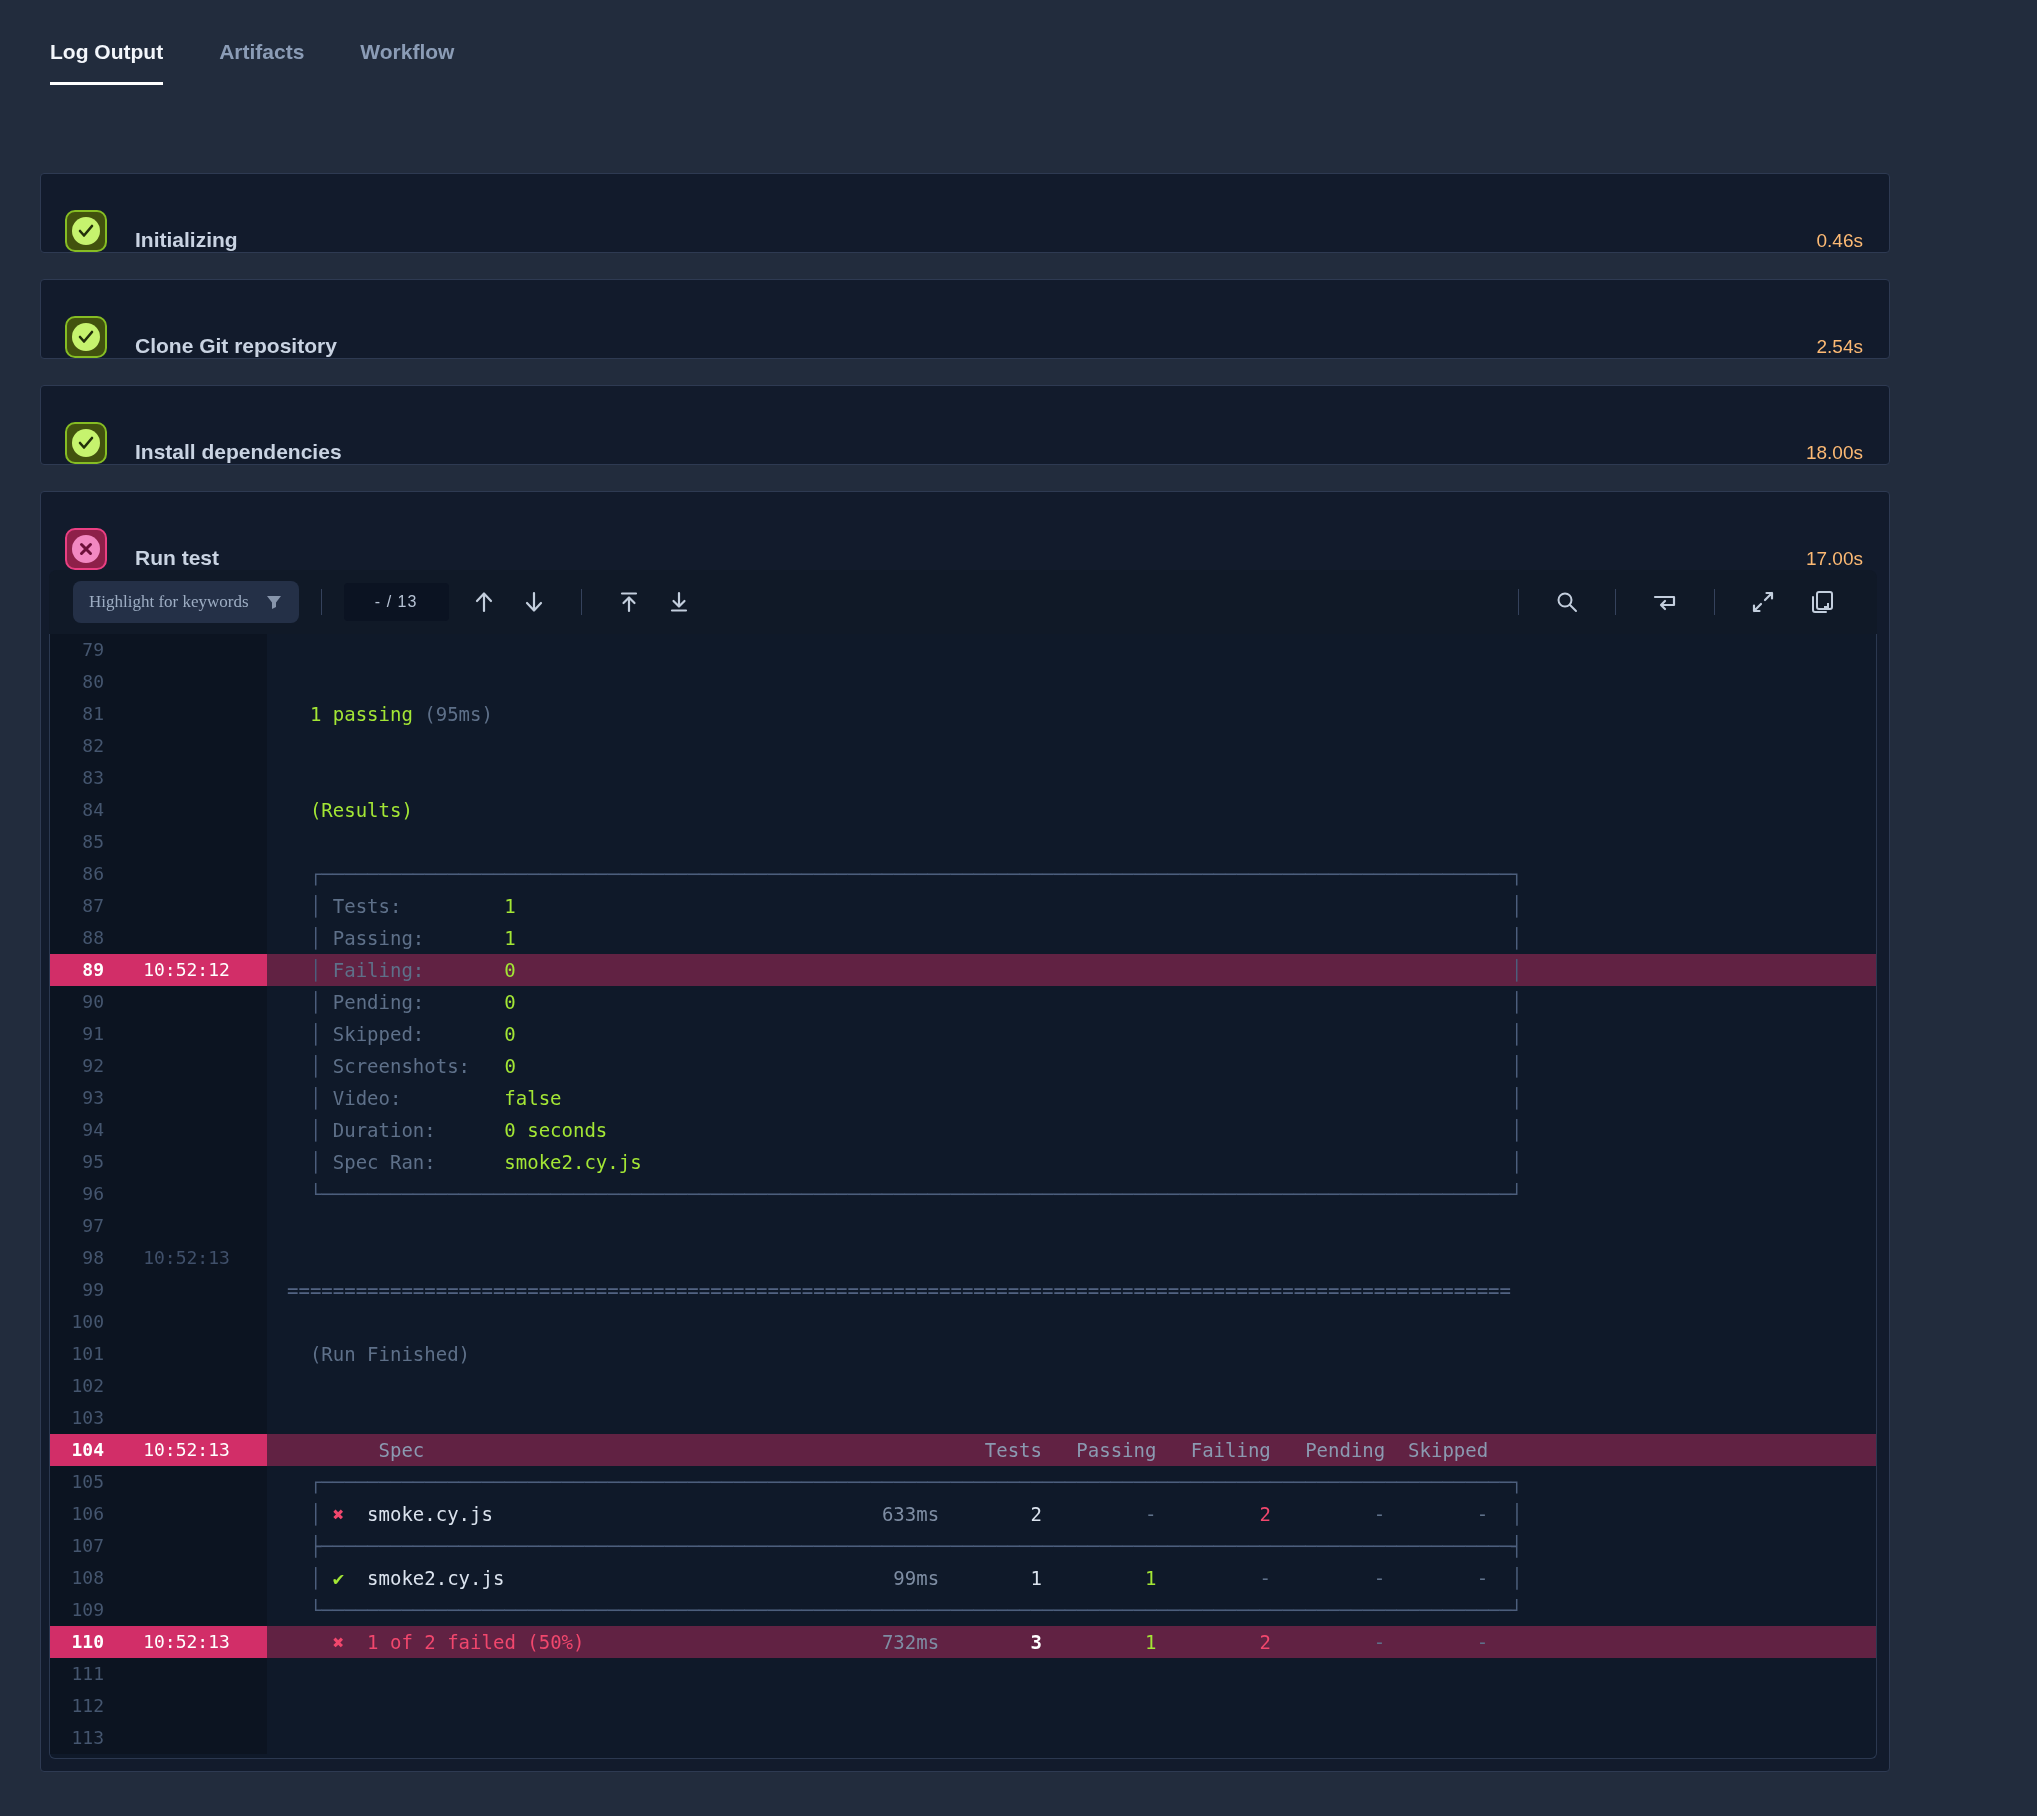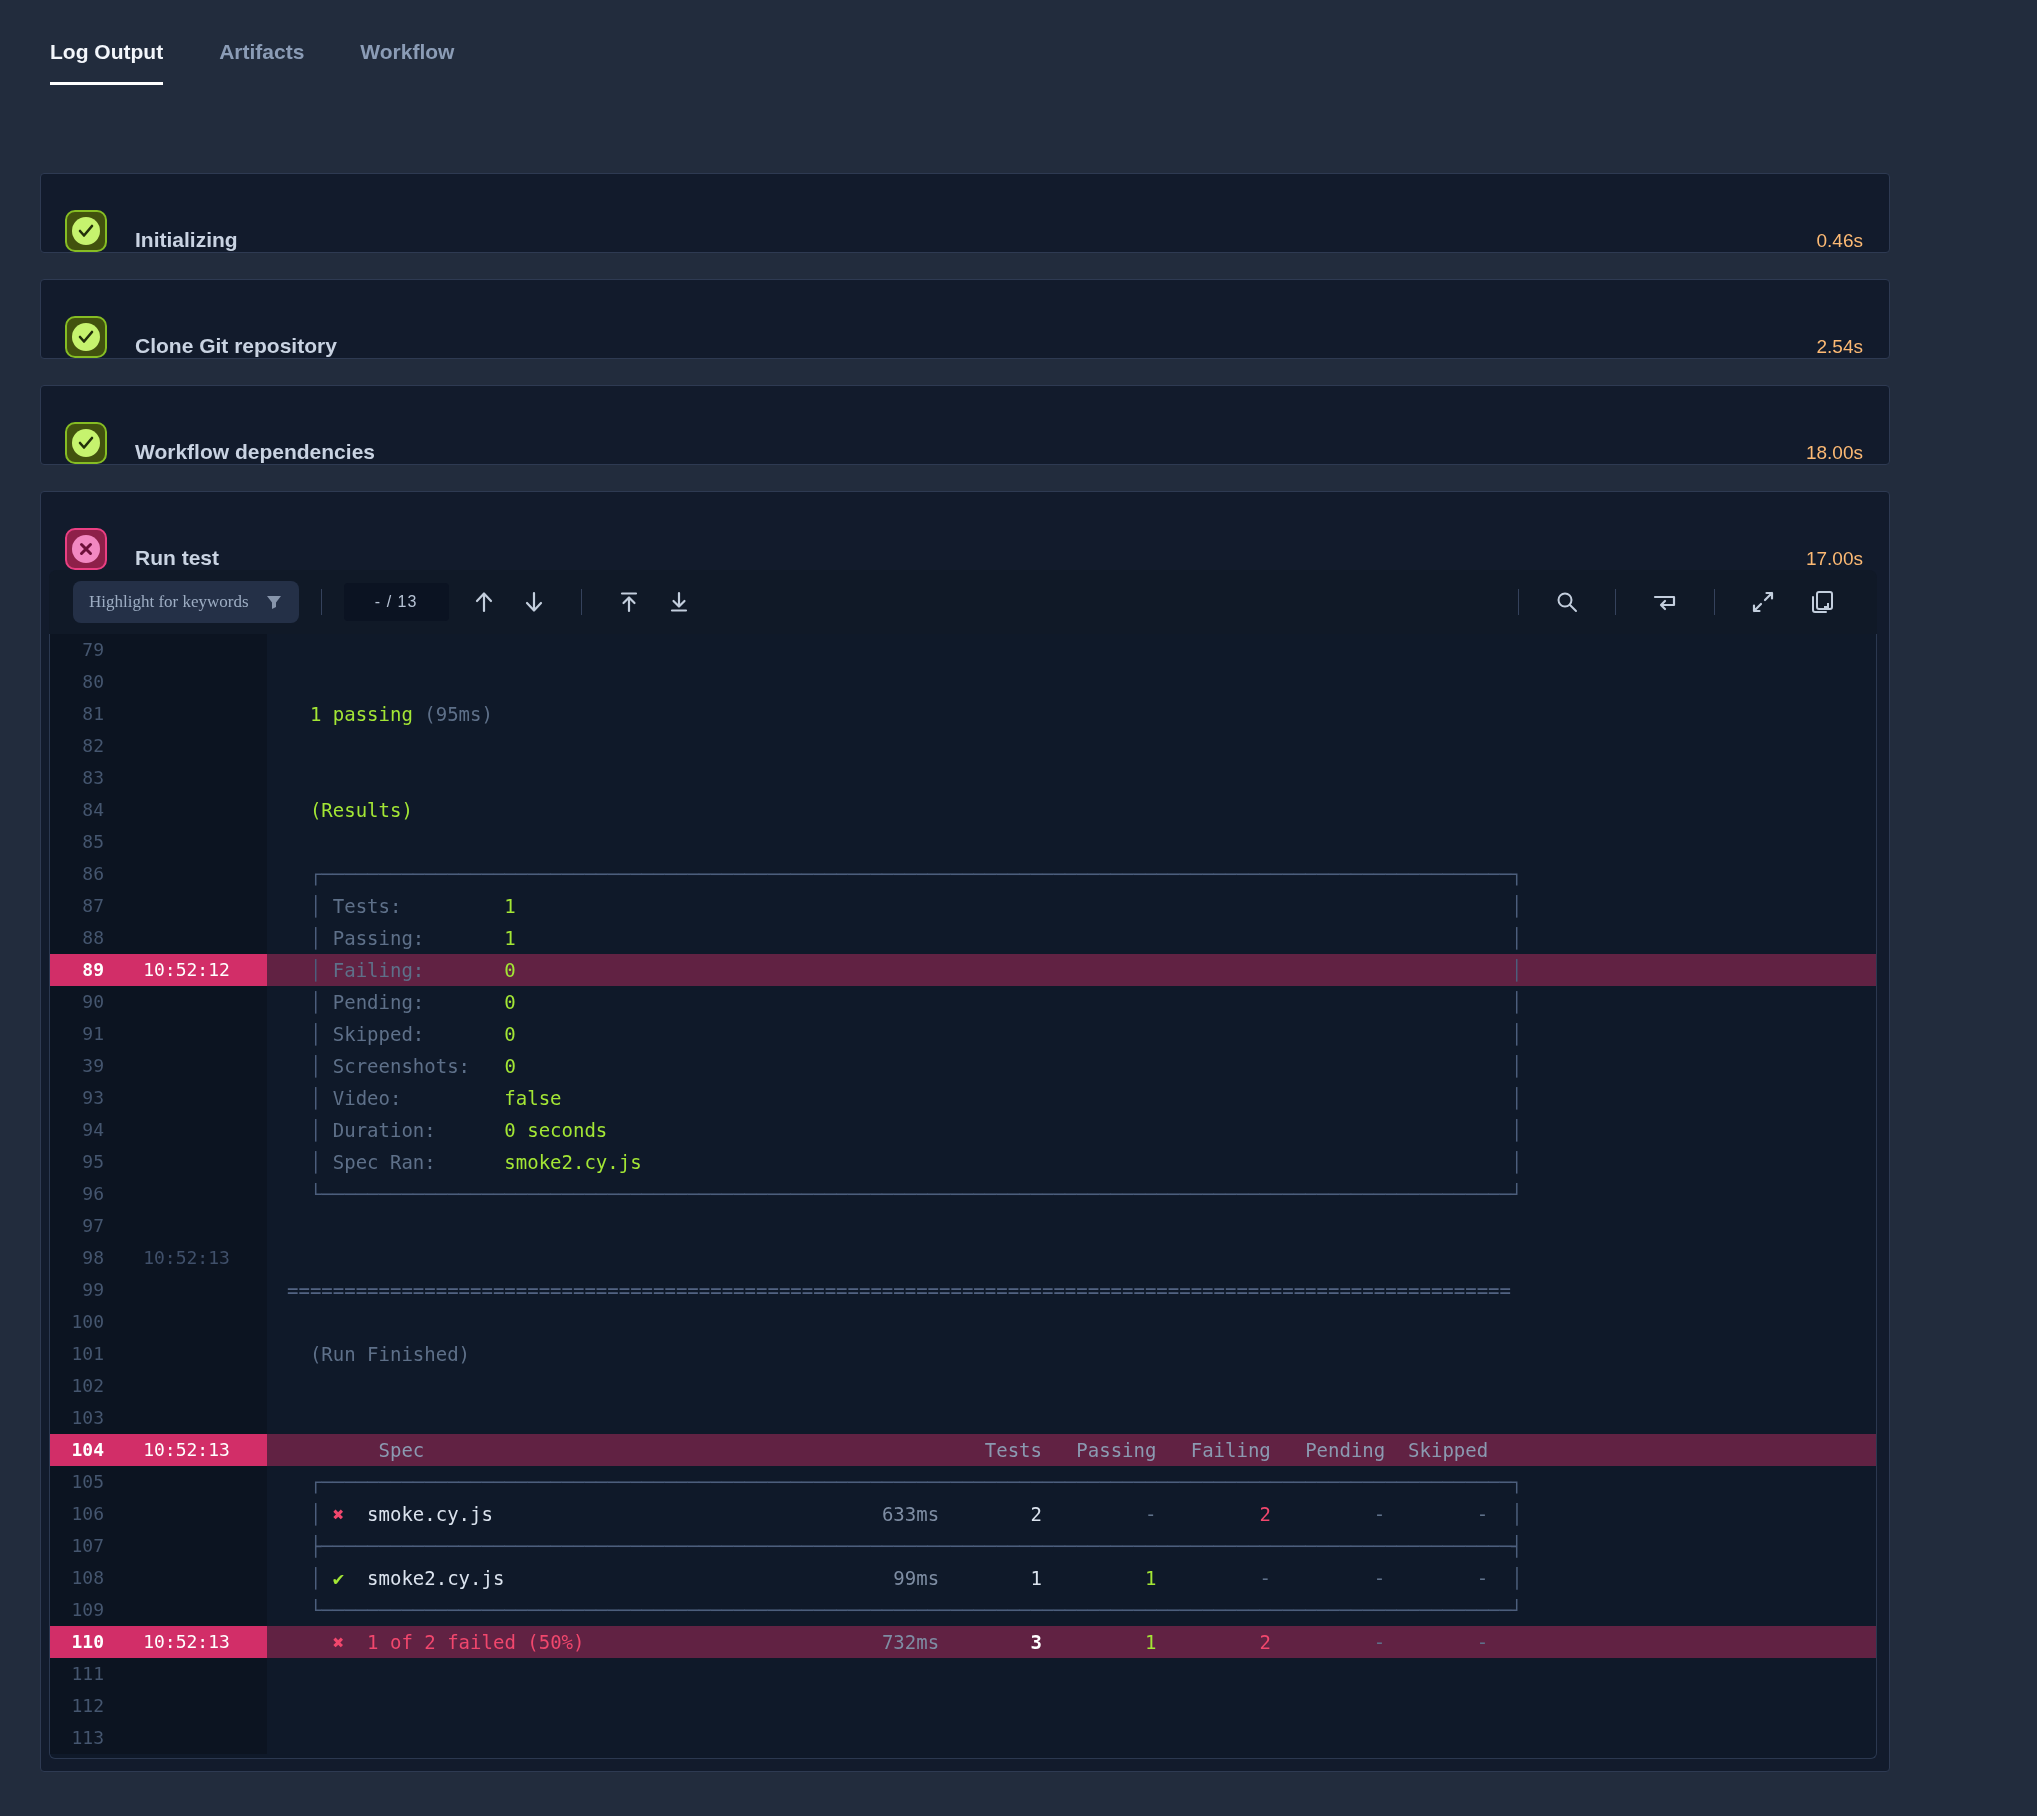--- a/index.html
+++ b/index.html
@@ -111,21 +111,21 @@
 
     <div class="card">
       <div class="step-head">
         <span class="badge ok">
           <span class="badge-circle">
             <svg width="16" height="14" viewBox="0 0 16 14">
                 <polyline points="2,7 6,11.5 14,2" fill="none" stroke="#22300a" stroke-width="2.6" stroke-linecap="round" stroke-linejoin="round"></polyline>
               </svg>
           </span>
         </span>
-        <span class="step-label">Workflow dependencies</span>
+        <span class="step-label">Install dependencies</span>
         <span class="step-dur">18.00s</span>
       </div>
     </div>
 
     <div class="card">
       <div class="step-head">
         <span class="badge bad">
           <span class="badge-circle">
             <svg width="14" height="14" viewBox="0 0 14 14">
                 <path d="M2.5 2.5 L11.5 11.5 M11.5 2.5 L2.5 11.5" stroke="#6d1039" stroke-width="3" stroke-linecap="round"></path>
@@ -258,21 +258,21 @@
                 <span class="ln">90</span>
                 <span class="ts"></span>
                 <span class="ct"><span class="c-bx">  │ </span><span class="c-gy">Pending:</span><span>       </span><span class="c-gn">0</span><span>                                                                                       </span><span class="c-bx">│</span></span>
               </div>
               <div class="lrow">
                 <span class="ln">91</span>
                 <span class="ts"></span>
                 <span class="ct"><span class="c-bx">  │ </span><span class="c-gy">Skipped:</span><span>       </span><span class="c-gn">0</span><span>                                                                                       </span><span class="c-bx">│</span></span>
               </div>
               <div class="lrow">
-                <span class="ln">39</span>
+                <span class="ln">92</span>
                 <span class="ts"></span>
                 <span class="ct"><span class="c-bx">  │ </span><span class="c-gy">Screenshots:</span><span>   </span><span class="c-gn">0</span><span>                                                                                       </span><span class="c-bx">│</span></span>
               </div>
               <div class="lrow">
                 <span class="ln">93</span>
                 <span class="ts"></span>
                 <span class="ct"><span class="c-bx">  │ </span><span class="c-gy">Video:</span><span>         </span><span class="c-gn">false</span><span>                                                                                   </span><span class="c-bx">│</span></span>
               </div>
               <div class="lrow">
                 <span class="ln">94</span>

